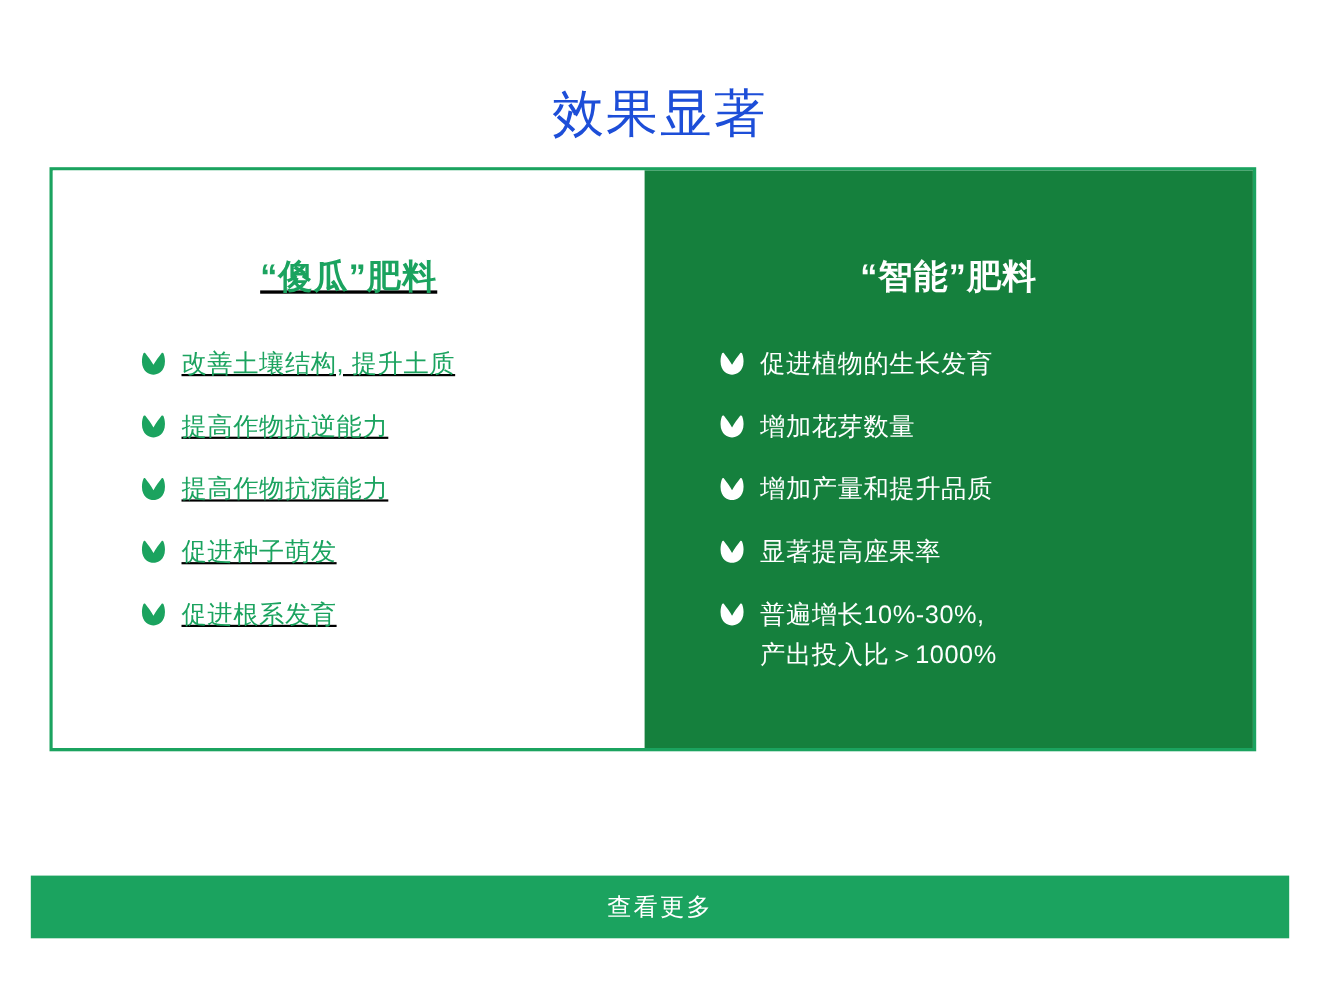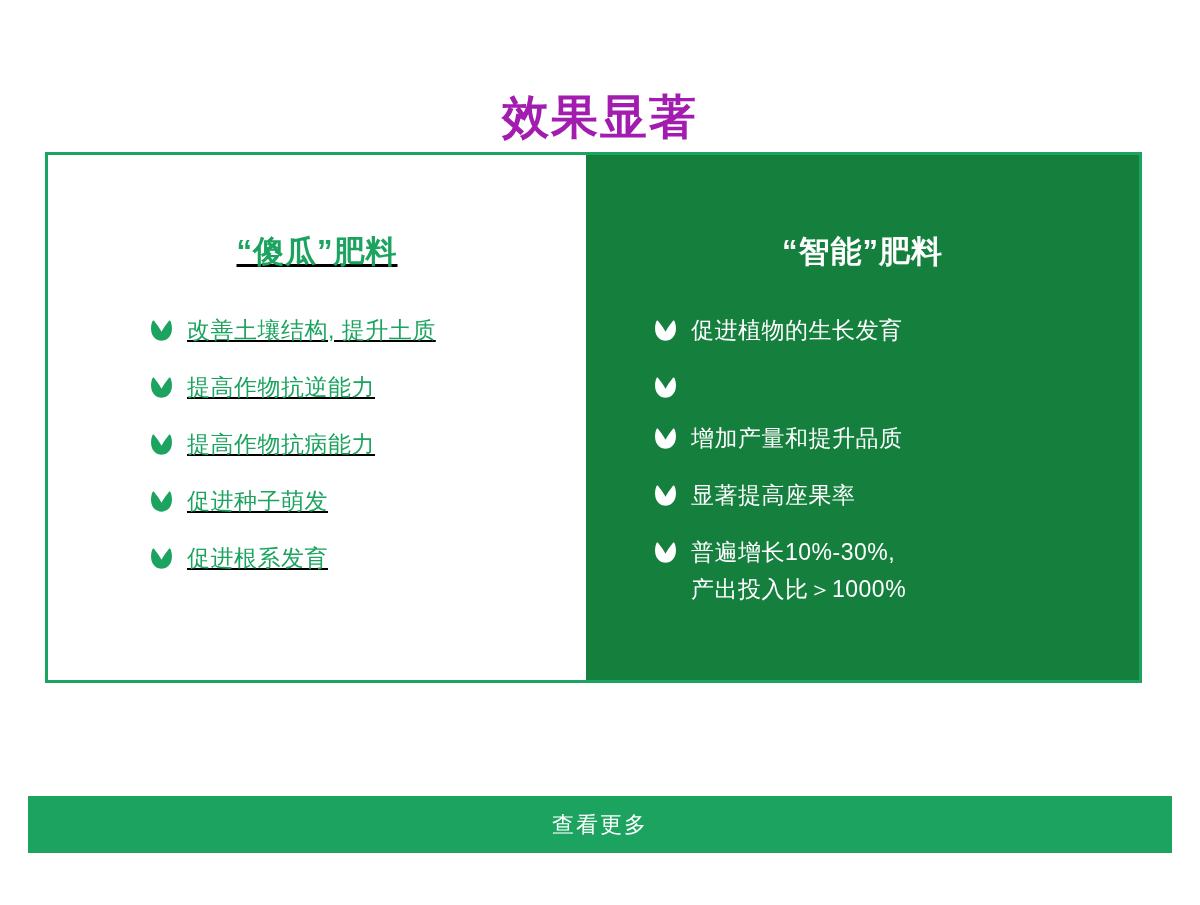--- a/index.html
+++ b/index.html
@@ -11,27 +11,27 @@
     width: 1200px;
     height: 905px;
     position: relative;
     font-family: "Liberation Sans", "DejaVu Sans", sans-serif;
     overflow: hidden;
   }
 
   
   .page-title {
     position: absolute;
-    top: 60px;
+    top: 46px;
     left: 0;
     width: 1200px;
     text-align: center;
     font-size: 47px;
-    font-weight: bold;
-    color: #a21caf;
+    font-weight: normal;
+    color: #1d4ed8;
     letter-spacing: 2px;
     line-height: 1.1;
   }
 
   
   .card {
     position: absolute;
     left: 45px;
     top: 152px;
     width: 1097px;
@@ -66,21 +66,21 @@
   }
   .panel-left .panel-heading { color: #1ba35f; }
   .panel-right .panel-heading { color: #ffffff; }
 
   .bullet-list {
     list-style: none;
     margin: 0;
     padding: 0;
     margin-top: 42px;
   }
-  .panel-left .bullet-list { padding-left: 101px; }
+  .panel-left .bullet-list { padding-left: 79px; }
   .panel-right .bullet-list { padding-left: 67px; }
 
   .bullet-item {
     display: flex;
     align-items: flex-start;
     margin-bottom: 20px;
   }
   .bullet-icon {
     flex: 0 0 auto;
     width: 25px;
@@ -183,20 +183,21 @@
             </svg>
         </span>
         <span class="bullet-text">促进植物的生长发育</span>
       </li>
       <li class="bullet-item">
         <span class="bullet-icon">
           <svg viewBox="0 0 32 32">
               <path d="M16 29 C11.5 29 2.6 25.8 2.6 13.4 C2.6 9.3 3.6 5.9 4.4 4.1 C4.8 3.2 6 3.1 6.6 3.9 C9.1 7.2 13.4 12.4 16 17.5 C18.6 12.4 22.9 7.2 25.4 3.9 C26 3.1 27.2 3.2 27.6 4.1 C28.4 5.9 29.4 9.3 29.4 13.4 C29.4 25.8 20.5 29 16 29 Z"></path>
             </svg>
         </span>
+        <span class="bullet-text">增加花芽数量</span>
       </li>
       <li class="bullet-item">
         <span class="bullet-icon">
           <svg viewBox="0 0 32 32">
               <path d="M16 29 C11.5 29 2.6 25.8 2.6 13.4 C2.6 9.3 3.6 5.9 4.4 4.1 C4.8 3.2 6 3.1 6.6 3.9 C9.1 7.2 13.4 12.4 16 17.5 C18.6 12.4 22.9 7.2 25.4 3.9 C26 3.1 27.2 3.2 27.6 4.1 C28.4 5.9 29.4 9.3 29.4 13.4 C29.4 25.8 20.5 29 16 29 Z"></path>
             </svg>
         </span>
         <span class="bullet-text">增加产量和提升品质</span>
       </li>
       <li class="bullet-item">

